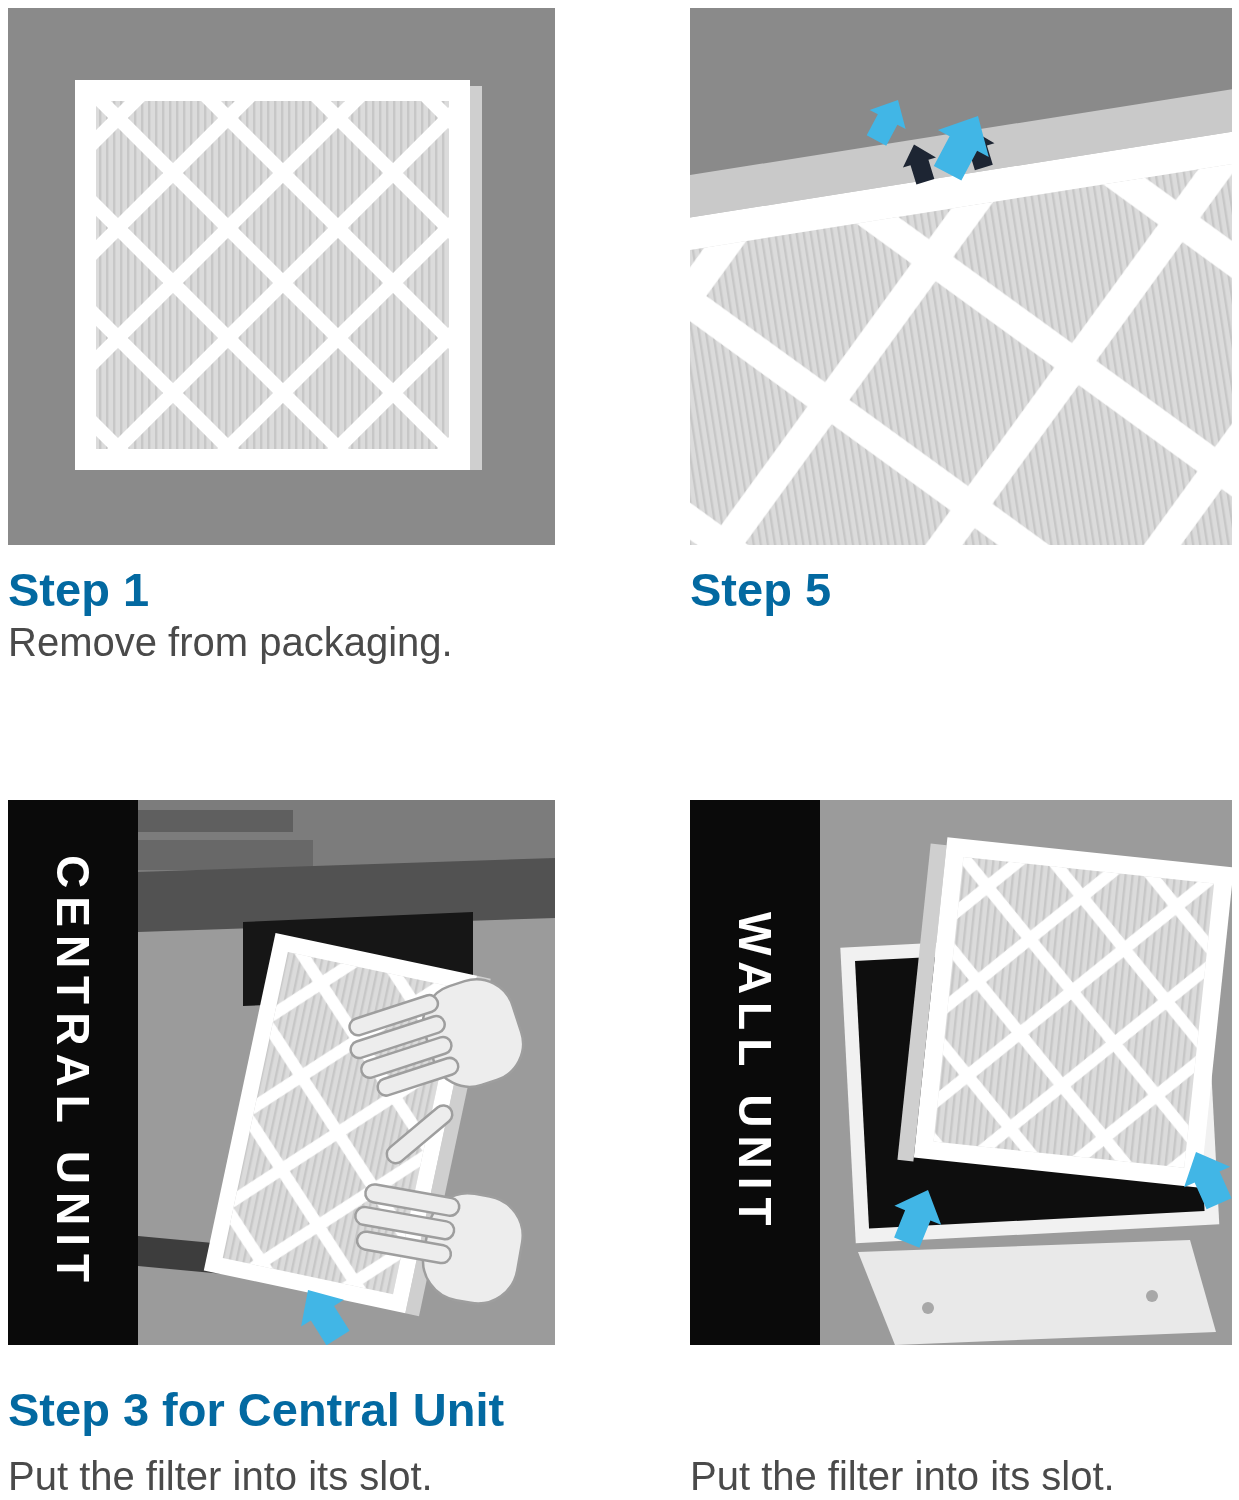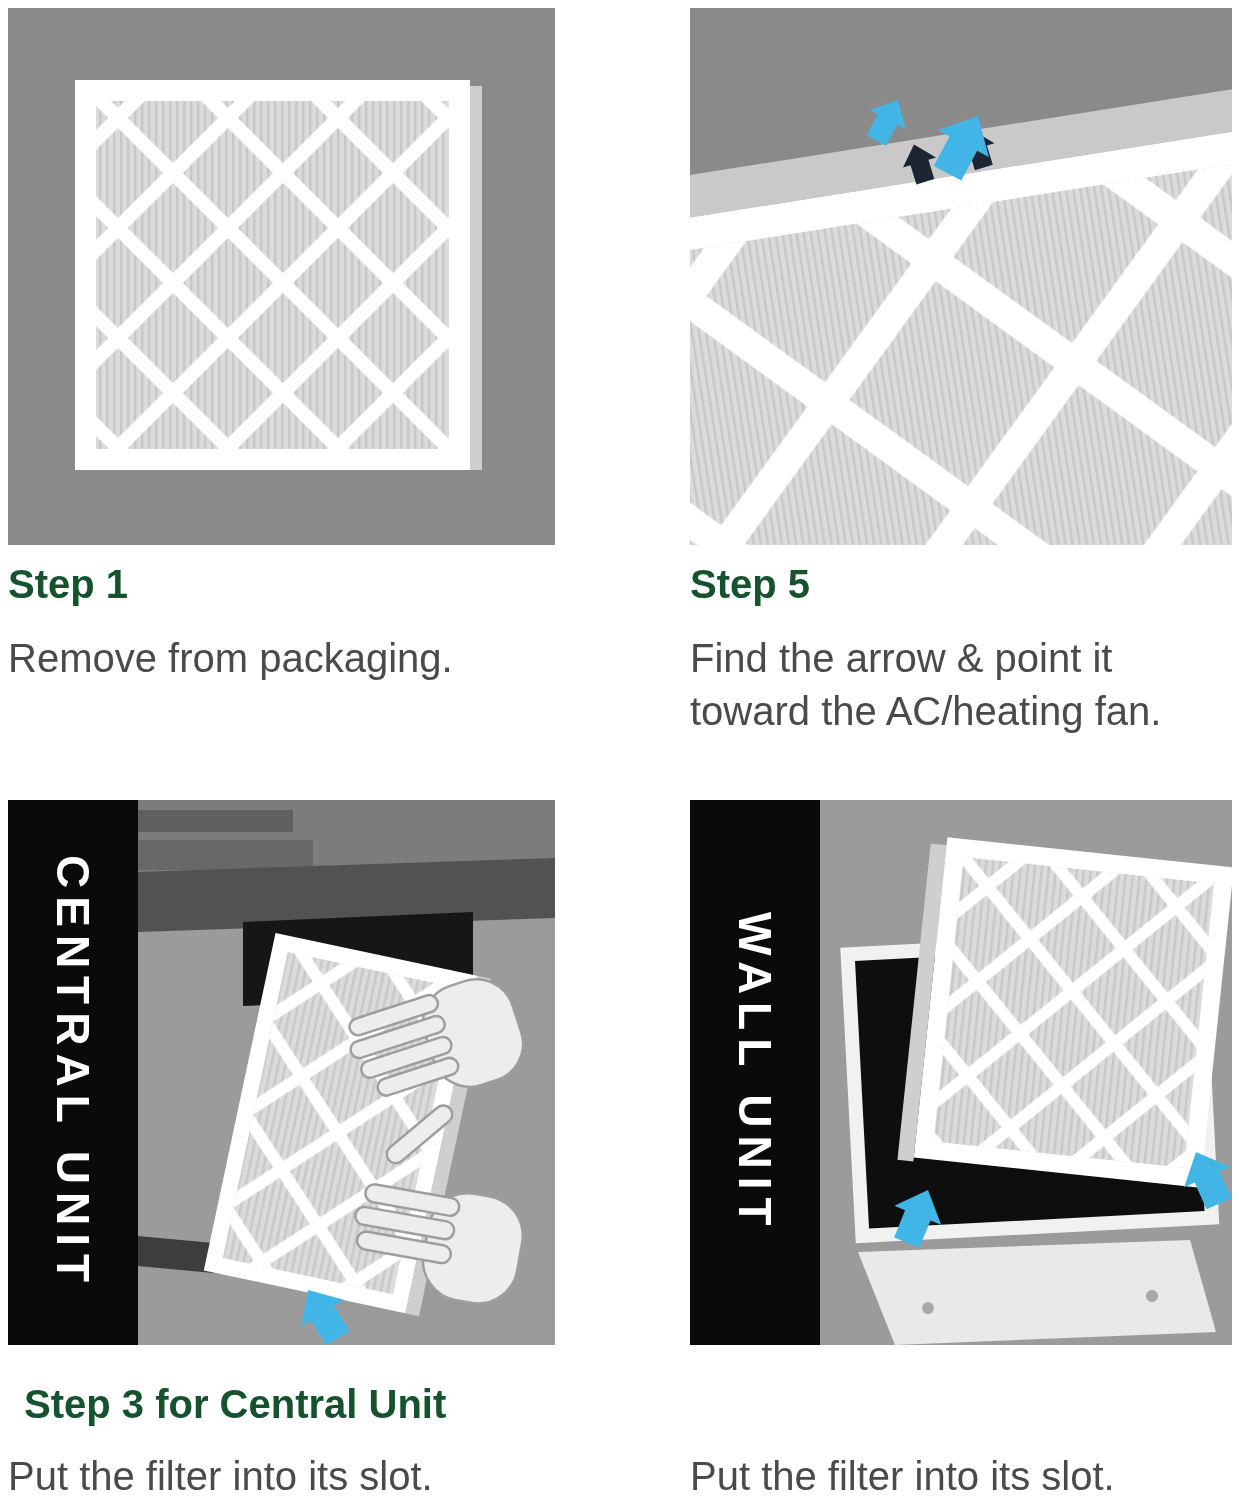--- a/index.html
+++ b/index.html
@@ -12,26 +12,26 @@
   .p1 { left:8px;   top:8px;    width:547px; height:537px; }
   .p2 { left:690px; top:8px;    width:542px; height:537px; }
   .p3 { left:8px;   top:800px;  width:547px; height:545px; }
   .p4 { left:690px; top:800px;  width:542px; height:545px; }
 
   .band { position:absolute; left:0; top:0; width:130px; height:100%;
           background:#0a0a0a; display:flex; align-items:center; justify-content:center; }
   .band-text { writing-mode:vertical-rl; color:#ffffff; font-weight:bold;
                font-size:46px; letter-spacing:8px; white-space:nowrap; }
 
-  .step-title { position:absolute; font-weight:bold; font-size:40px; color:#14532d; }
+  .step-title { position:absolute; font-weight:bold; font-size:47px; color:#0369a1; }
   .step-desc  { position:absolute; font-size:40px; color:#4a4a4a; line-height:1.32;
                 white-space:pre-line; }
-  .t1 { left:8px;   top:562px; }  .d1 { left:8px;   top:632px; }
+  .t1 { left:8px;   top:562px; }  .d1 { left:8px;   top:616px; }
   .t2 { left:690px; top:562px; }  .d2 { left:690px; top:632px; }
-  .t3 { left:24px;   top:1382px;text-align:center; } .d3 { left:8px;   top:1450px; }
+  .t3 { left:8px;   top:1382px;text-align:center; } .d3 { left:8px;   top:1450px; }
   .t4 { left:690px; top:1382px; } .d4 { left:690px; top:1450px; }
 
   .defs-svg { position:absolute; width:0; height:0; }
 </style>
 </head>
 <body>
 
 <div class="page">
 
   <svg class="defs-svg" aria-hidden="true">
@@ -146,21 +146,19 @@
     </svg>
     <div class="band">
       <span class="band-text">WALL UNIT</span>
     </div>
   </section>
 
   <div class="step-title t1">Step 1</div>
   <div class="step-desc d1">Remove from packaging.</div>
 
   <div class="step-title t2">Step 5</div>
-  <div class="step-desc d2">Find the arrow &amp; point it
-toward the AC/heating fan.</div>
 
   <div class="step-title t3">Step 3 for Central Unit</div>
   <div class="step-desc d3">Put the filter into its slot.</div>
 
   <div class="step-desc d4">Put the filter into its slot.</div>
 
 </div>
 
 </body></html>

